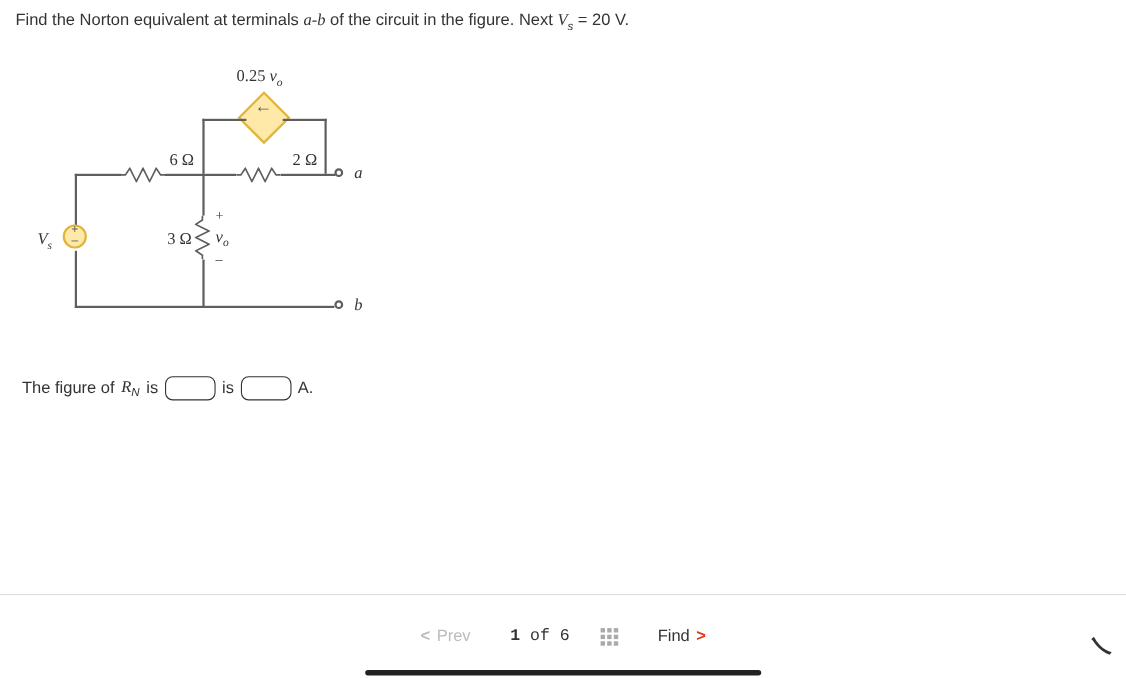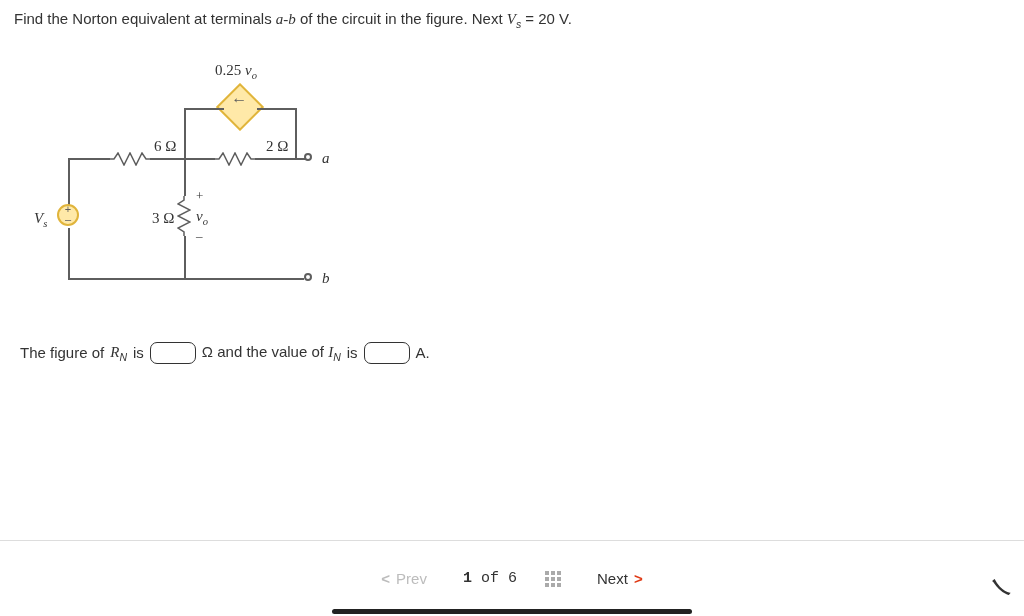--- a/index.html
+++ b/index.html
@@ -190,21 +190,20 @@
   <div class="wire wire-h" style="left:28px; top:216px; width:236px;"></div>
   <div class="terminal-dot" style="left:264px; top:211px;"></div>
   <div class="label" style="left:282px; top:208px; font-style:italic;">b</div>
 </div>
 
 <div class="answer-line">
   <span>The figure of </span>
   <span><span class="italic">R</span><span class="sub">N</span></span>
   <span> is</span>
   <span class="blank"></span>
-  <span><span>Ω and the value of </span><span class="italic">I</span><span class="sub">N</span></span>
   <span> is</span>
   <span class="blank"></span>
   <span>A.</span>
 </div>
 
 <div class="footer">
   <div class="nav-btn disabled">
     <span class="chev">&lt;</span>
     <span>Prev</span>
   </div>
@@ -217,19 +216,19 @@
       <span></span>
       <span></span>
     <span></span>
       <span></span>
       <span></span>
     <span></span>
       <span></span>
       <span></span>
   </div>
   <div class="nav-btn">
-    <span>Next</span>
+    <span>Find</span>
     <span class="chev active-chev">&gt;</span>
   </div>
 </div>
 
 <div class="progress"></div>
 <div class="corner">ノ</div>
 
 </body></html>

